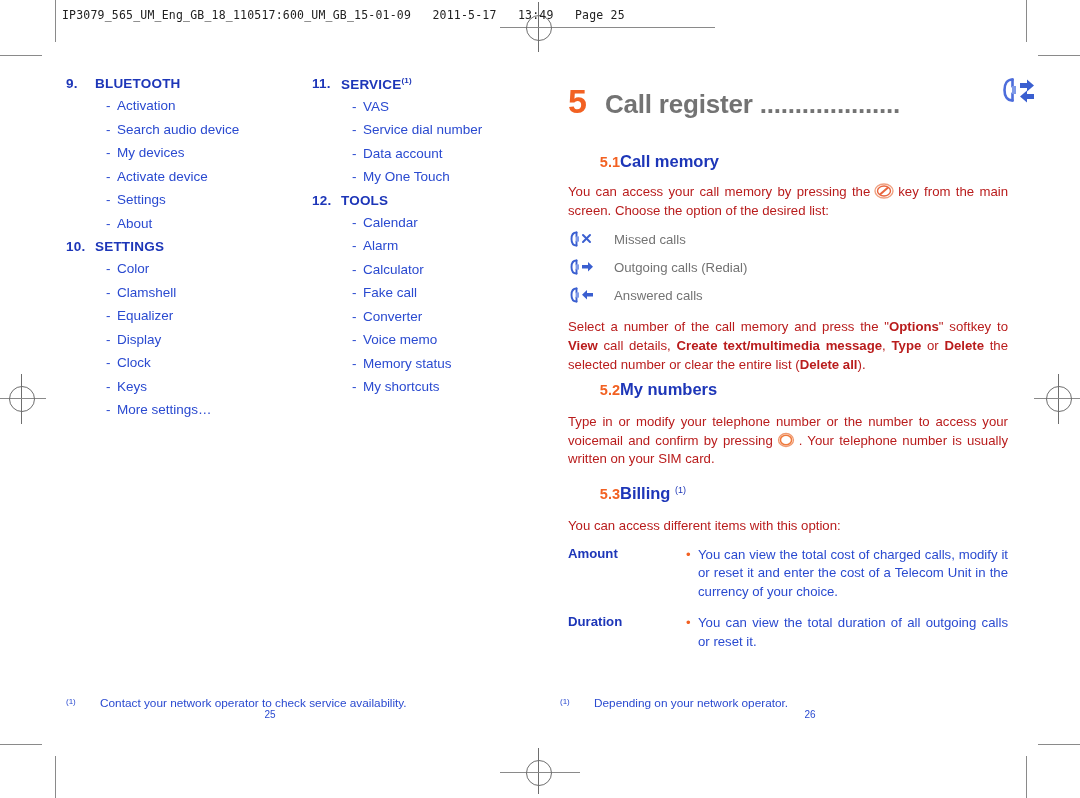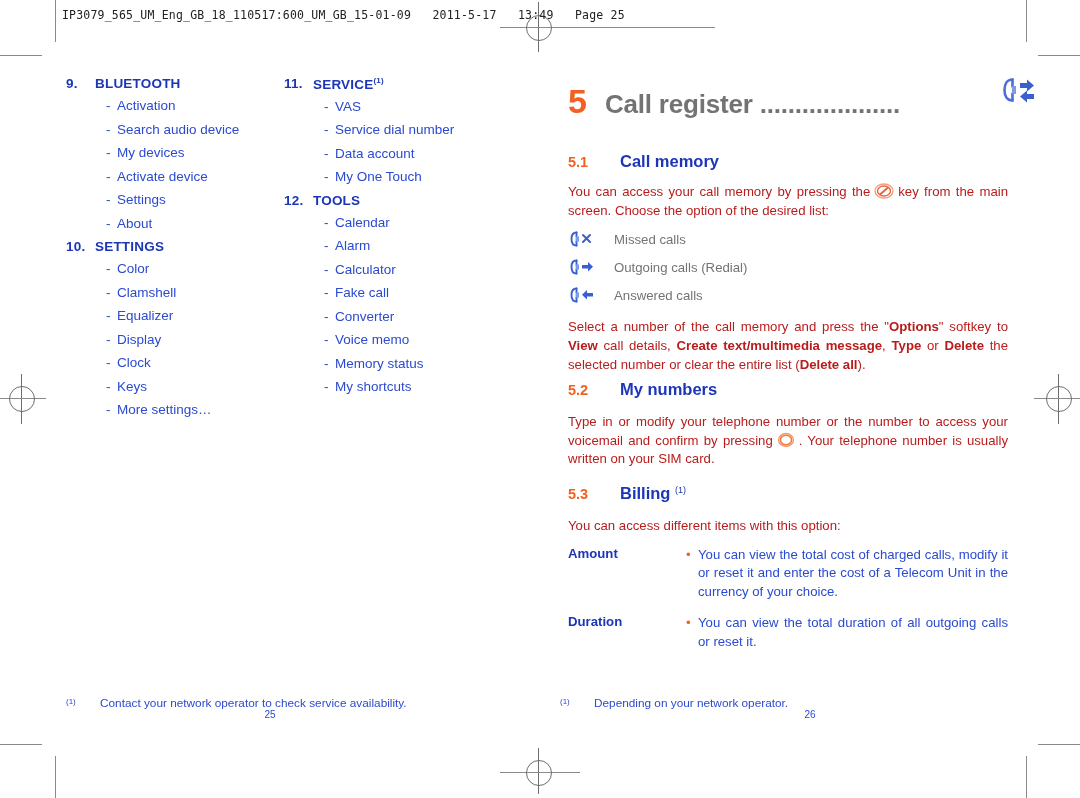--- a/index.html
+++ b/index.html
@@ -47,21 +47,21 @@
   .page { position: absolute; top: 0; }
   .page-left  { left: 0;   width: 540px; height: 798px; }
   .page-right { left: 540px; width: 540px; height: 798px; }
 
   
   .toc-col {
     position: absolute;
     color: #1d36b8;
   }
   .toc-col-1 { left: 66px; top: 74px; width: 215px; }
-  .toc-col-2 { left: 284px; top: 74px; width: 215px; }
+  .toc-col-2 { left: 312px; top: 74px; width: 215px; }
 
   .toc-sec-head {
     display: flex;
     font-weight: bold;
     font-size: 13.5px;
     letter-spacing: 0.2px;
     color: #1d36b8;
     margin-bottom: 7px;
     margin-top: 2px;
   }
@@ -122,20 +122,21 @@
 
   .sec {
     position: absolute;
     left: 28px;
     width: 440px;
   }
   .sec-head {
     display: flex;
     align-items: baseline;
     margin-bottom: 12px;
+    text-align: right;
   }
   .sec-num {
     color: #f26122;
     font-weight: bold;
     font-size: 14.5px;
     flex: 0 0 52px;
   }
   .sec-title {
     color: #1d36b8;
     font-weight: bold;

